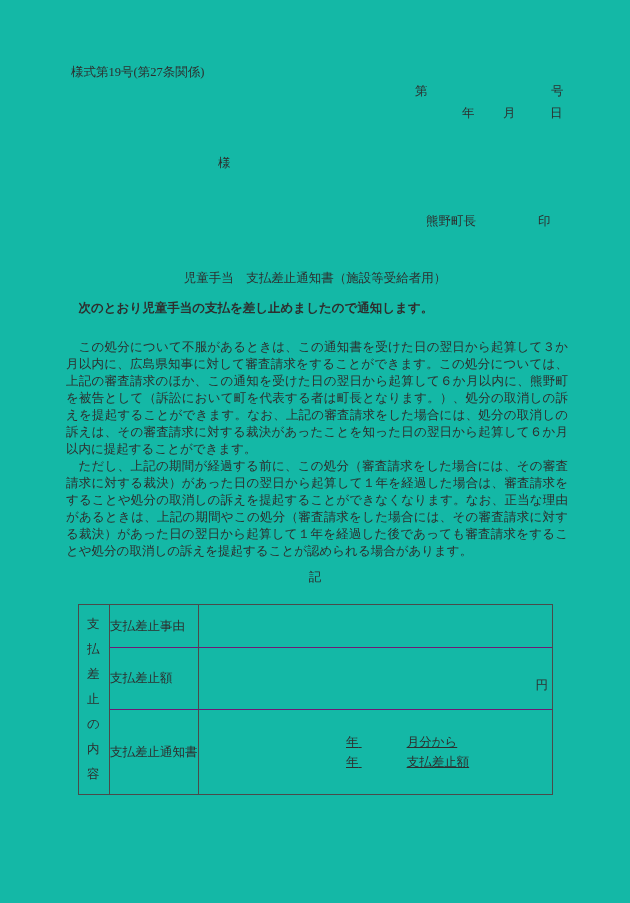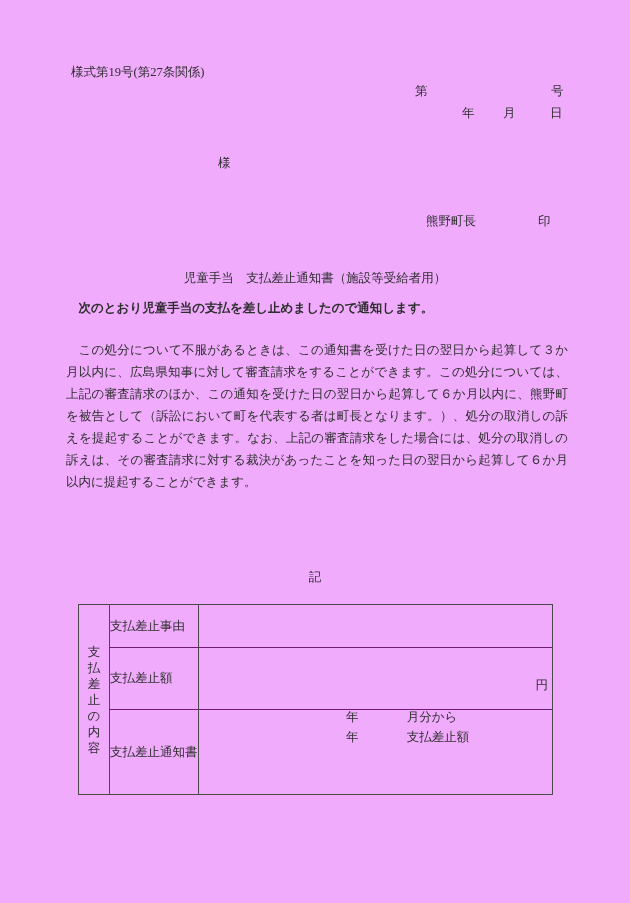--- a/index.html
+++ b/index.html
@@ -4,21 +4,21 @@
 <style>
   html, body {
     margin: 0;
     padding: 0;
     background: #ffffff;
   }
   #page {
     position: relative;
     width: 630px;
     height: 903px;
-    background: #f0abfc;
+    background: #14b8a6;
     font-family: "Liberation Serif", "DejaVu Serif", serif;
     color: #2e2e2e;
     font-size: 12.5px;
     overflow: hidden;
   }
   .abs { position: absolute; }
   .line { position: absolute; left: 0; width: 630px; height: 17px; }
   .line span { position: absolute; top: 0; white-space: nowrap; }
 
   #form-number { left: 71px; top: 64px; }
@@ -48,21 +48,21 @@
   }
 
   #intro-text {
     left: 66px; top: 300px; width: 502px;
     text-indent: 1em;
     font-weight: bold;
   }
 
   #body-text {
     left: 66px; top: 339px; width: 502px;
-    line-height: 22px;
+    line-height: 17px;
     text-align: justify;
     text-justify: inter-character;
     font-family: Liberation Serif, serif;
   }
   #body-text p { margin: 0; text-indent: 1em; }
 
   #record-marker {
     left: 0; top: 569px; width: 630px;
     text-align: center;
   }
@@ -81,33 +81,34 @@
   .cell.col2, .cell.col3 { border-left: 1px solid #4a4a4a; }
   .cell.row2, .cell.row3 { border-top: 1px solid #701a75; }
 
   #group-cell {
     grid-row: 1 / 4; grid-column: 1;
     display: flex; align-items: center; justify-content: center;
   }
   #group-label {
     width: 14px;
     word-break: break-all;
-    line-height: 16px;
-    text-align: center;
+    line-height: 25px;
   }
   .label-cell {
     display: flex; align-items: center; justify-content: flex-start;
     text-align: center;
   }
   #amount-unit {
     position: absolute; right: 4px; top: 29px;
   }
   #period-cell {
     display: flex; flex-direction: column;
+    justify-content: center;
     gap: 5px;
+    text-decoration: underline;
   }
   .period-line {
     padding-left: 147px;
     white-space: nowrap;
     line-height: 15px;
   }
   .period-suffix { margin-left: 45px; }
 </style>
 </head>
 <body>
@@ -137,20 +138,21 @@
     <span id="issuer-name">熊野町長</span>
     <span id="seal-mark">印</span>
   </div>
 
   <div id="doc-title" class="abs">児童手当　支払差止通知書（施設等受給者用）</div>
 
   <div id="intro-text" class="abs">次のとおり児童手当の支払を差し止めましたので通知します。</div>
 
   <div id="body-text" class="abs">
     <p>この処分について不服があるときは、この通知書を受けた日の翌日から起算して３か月以内に、広島県知事に対して審査請求をすることができます。この処分については、上記の審査請求のほか、この通知を受けた日の翌日から起算して６か月以内に、熊野町を被告として（訴訟において町を代表する者は町長となります。）、処分の取消しの訴えを提起することができます。なお、上記の審査請求をした場合には、処分の取消しの訴えは、その審査請求に対する裁決があったことを知った日の翌日から起算して６か月以内に提起することができます。</p>
+    <p>ただし、上記の期間が経過する前に、この処分（審査請求をした場合には、その審査請求に対する裁決）があった日の翌日から起算して１年を経過した場合は、審査請求をすることや処分の取消しの訴えを提起することができなくなります。なお、正当な理由があるときは、上記の期間やこの処分（審査請求をした場合には、その審査請求に対する裁決）があった日の翌日から起算して１年を経過した後であっても審査請求をすることや処分の取消しの訴えを提起することが認められる場合があります。</p>
   </div>
 
   <div id="record-marker" class="abs">記</div>
 
   <div id="suspension-table">
 
     <div id="group-cell" class="cell">
       <div id="group-label">支払差止の内容</div>
     </div>
 

